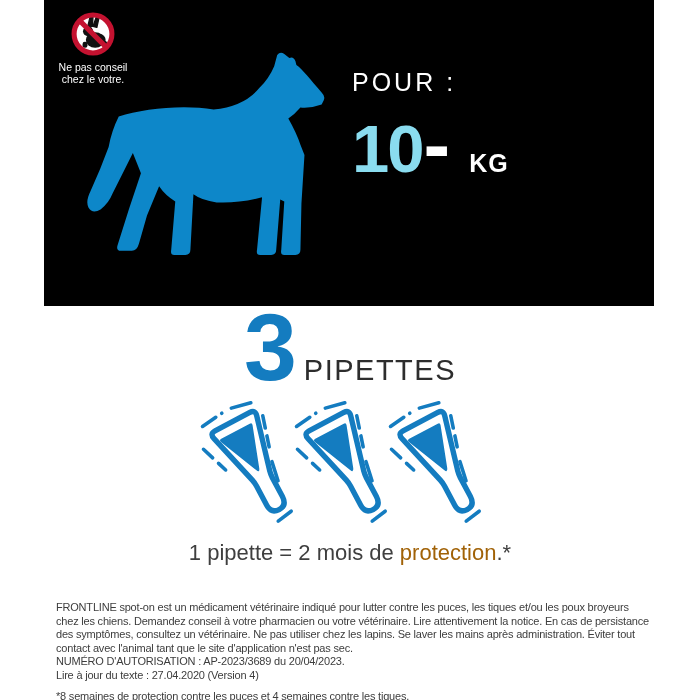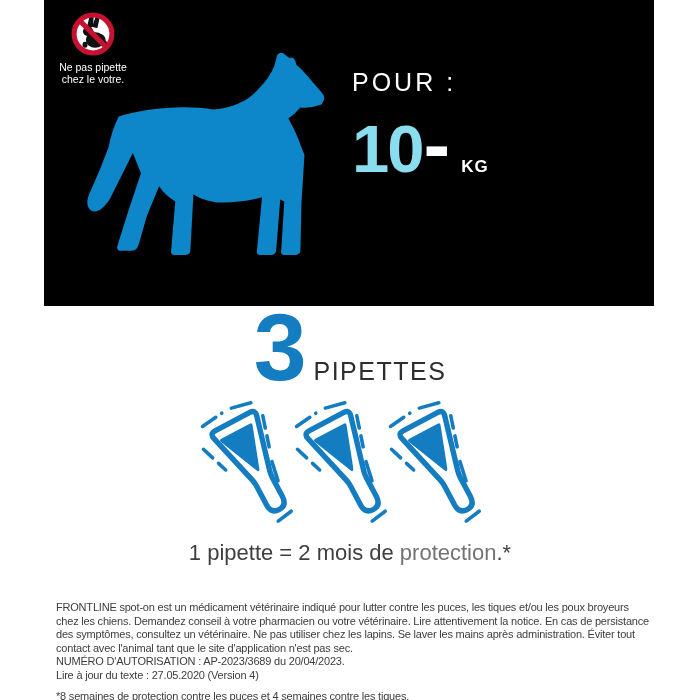--- a/index.html
+++ b/index.html
@@ -11,31 +11,31 @@
   .banner{position:absolute;left:44px;top:0;width:610px;height:306px;background:#000000;}
   .warn{position:absolute;left:10px;top:12px;width:78px;text-align:center;}
   .warn svg{display:block;margin:0 auto;}
   .warn-caption{margin-top:5px;color:#ffffff;font-size:10.5px;line-height:12px;}
   .dog-wrap{position:absolute;left:28px;top:52px;width:258px;height:214px;}
   .pour{position:absolute;left:308px;top:68px;}
   .pour-label{color:#ffffff;font-size:25px;letter-spacing:3px;font-weight:400;}
   .weight-row{display:flex;align-items:baseline;margin-top:8px;}
   .weight-num{color:#8adcef;font-size:67px;font-weight:bold;letter-spacing:-2px;line-height:1;}
   .weight-dash{color:#ffffff;font-size:80px;font-weight:bold;line-height:1;margin:0 1px;}
-  .weight-unit{color:#ffffff;font-size:17px;font-weight:bold;margin-left:10px;letter-spacing:1px;}
+  .weight-unit{color:#ffffff;font-size:25px;font-weight:bold;margin-left:18px;letter-spacing:1px;}
   
   .count-row{position:absolute;left:0;top:300px;width:100%;display:flex;justify-content:center;align-items:baseline;}
   .count-num{color:#147cc0;font-size:95px;font-weight:bold;line-height:1;}
-  .count-label{color:#2d2d2d;font-size:25px;letter-spacing:1.5px;margin-left:7px;}
+  .count-label{color:#2d2d2d;font-size:29px;letter-spacing:1.5px;margin-left:7px;}
   .pip-row{position:absolute;left:0;top:392px;width:100%;display:flex;justify-content:center;gap:6px;}
   .pip{width:88px;height:148px;display:flex;align-items:center;justify-content:center;}
   .pip svg{transform:rotate(-28deg);}
   .note-line{position:absolute;left:0;top:540px;width:100%;text-align:center;
     color:#3f3f3f;font-size:22px;}
-  .note-highlight{color:#737373;}
+  .note-highlight{color:#a16207;}
   
   .fineprint{position:absolute;left:56px;top:601px;width:596px;color:#3d3d3d;
     font-size:11px;line-height:13.5px;letter-spacing:-0.2px;}
   .fineprint .b{font-weight:normal;}
   .fp-footnote{margin-top:8px;}
 </style>
 </head>
 <body>
 
 <div class="page">
@@ -51,21 +51,21 @@
           <circle cx="15.5" cy="17.5" r="4.6" stroke="none"></circle>
           <ellipse cx="22" cy="25.5" rx="8.5" ry="7" stroke="none"></ellipse>
           <circle cx="26" cy="25.5" r="5.5" stroke="none"></circle>
           <rect x="10.5" y="27" width="4.5" height="5.5" rx="2" stroke="none"></rect>
           <circle cx="30.5" cy="28.5" r="2.3" stroke="none"></circle>
         </g>
         <circle cx="20" cy="20" r="17.2" fill="none" stroke="#c41230" stroke-width="4.6"></circle>
         <line x1="9" y1="9" x2="31" y2="31" stroke="#c41230" stroke-width="4.6"></line>
       </svg>
       <div class="warn-caption">
-        <div>Ne pas pipette</div>
+        <div>Ne pas conseil</div>
         <div>chez le votre.</div>
       </div>
     </div>
 
     <div class="dog-wrap">
       <svg width="258" height="214" viewBox="0 0 255 212">
         <path fill="#0d87c9" fill-rule="nonzero" d="
           M 200,14
           L 203,3 Q 206,-1 210,2 L 215,6 Q 219,4 221,9 L 222,13
           C 228,17 236,28 247,40
@@ -157,18 +157,18 @@
   </div>
 
   <div class="fineprint">
     <div>
       <span class="b">FRONTLINE spot-on</span><span> est un médicament vétérinaire indiqué pour lutter contre les puces, les tiques et/ou les poux broyeurs chez les chiens. Demandez conseil à votre pharmacien ou votre vétérinaire. Lire attentivement la notice. En cas de persistance des symptômes, consultez un vétérinaire. Ne pas utiliser chez les lapins. Se laver les mains après administration. Éviter tout contact avec l'animal tant que le site d'application n'est pas sec.</span>
     </div>
     <div>
       <span class="b">NUMÉRO D'AUTORISATION</span><span> : AP-2023/3689 du 20/04/2023.</span>
     </div>
     <div>
-      <span class="b">Lire à jour du texte</span><span> : 27.05.2020 (Version 4)</span>
+      <span class="b">Lire à jour du texte</span><span> : 27.04.2020 (Version 4)</span>
     </div>
     <div class="fp-footnote">*8 semaines de protection contre les puces et 4 semaines contre les tiques.</div>
   </div>
 
 </div>
 
 </body></html>

